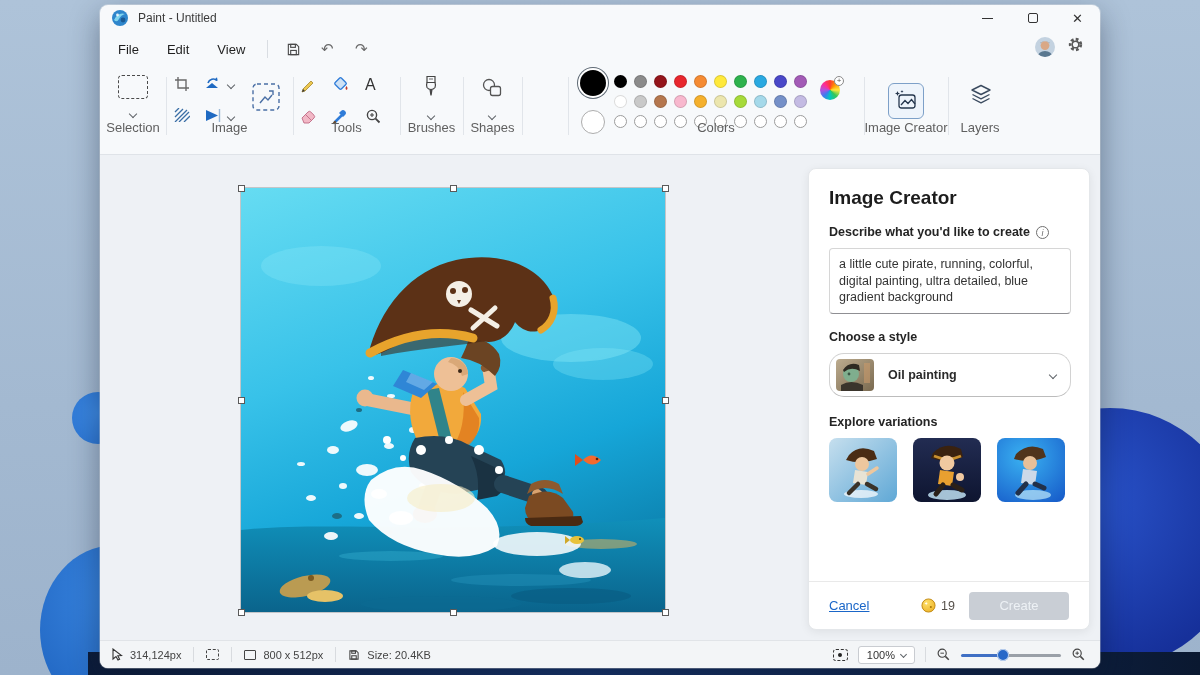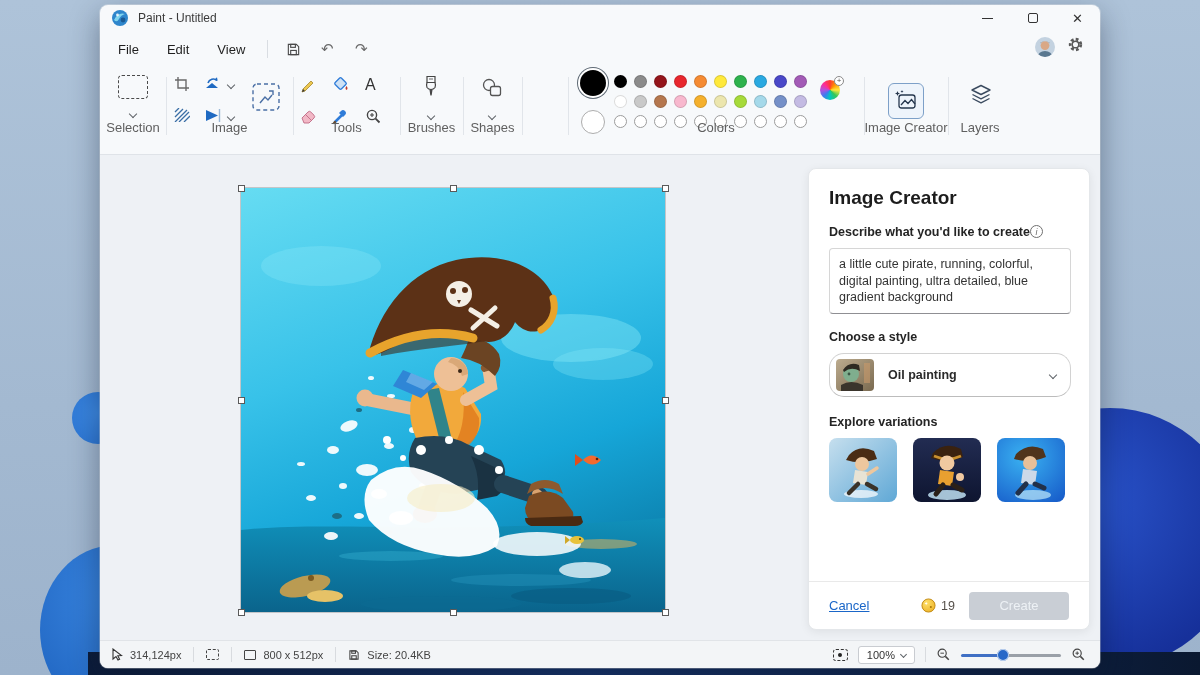--- a/index.html
+++ b/index.html
@@ -81,21 +81,21 @@
     outline:1px solid rgba(0,0,0,.18); }
   .handle { position:absolute; width:7px; height:7px; background:#fff; border:1px solid #5a5a5a; z-index:3; }
 
   
   .panel { position:absolute; left:708px; top:13px; width:282px; height:462px;
     background:#fff; border:1px solid #e4e7ea; border-radius:8px;
     box-shadow:0 2px 10px rgba(0,0,0,.07); }
   .panel-body { padding:18px 20px 0 20px; }
   .panel-title { font-size:19px; font-weight:700; color:#1c1c1c; margin-bottom:16px; }
   .plabel { font-size:12.5px; font-weight:700; color:#242424; margin-bottom:9px;
-    display:flex; align-items:flex-start; }
+    display:flex; align-items:flex-end; gap:6px; }
   .info-i { width:13px; height:13px; border:1px solid #707070; border-radius:50%;
     font-size:9px; font-weight:400; color:#707070; display:inline-flex;
     align-items:center; justify-content:center; font-style:italic; }
   .prompt-box { width:242px; height:66px; border:1px solid #d6d6d6; border-bottom:1px solid #8f8f93;
     border-radius:4px; padding:7px 9px; font-size:12.5px; line-height:1.33; color:#333;
     font-family:"Liberation Sans","DejaVu Sans",sans-serif; resize:none; background:#fff;
     margin-bottom:16px; display:block; }
   .style-drop { width:242px; height:44px; border:1px solid #d2d2d2; border-bottom-color:#bcbcbc;
     border-radius:15px; background:#fff; display:flex; align-items:center; gap:14px;
     padding:0 14px 0 6px; margin-bottom:18px; }

